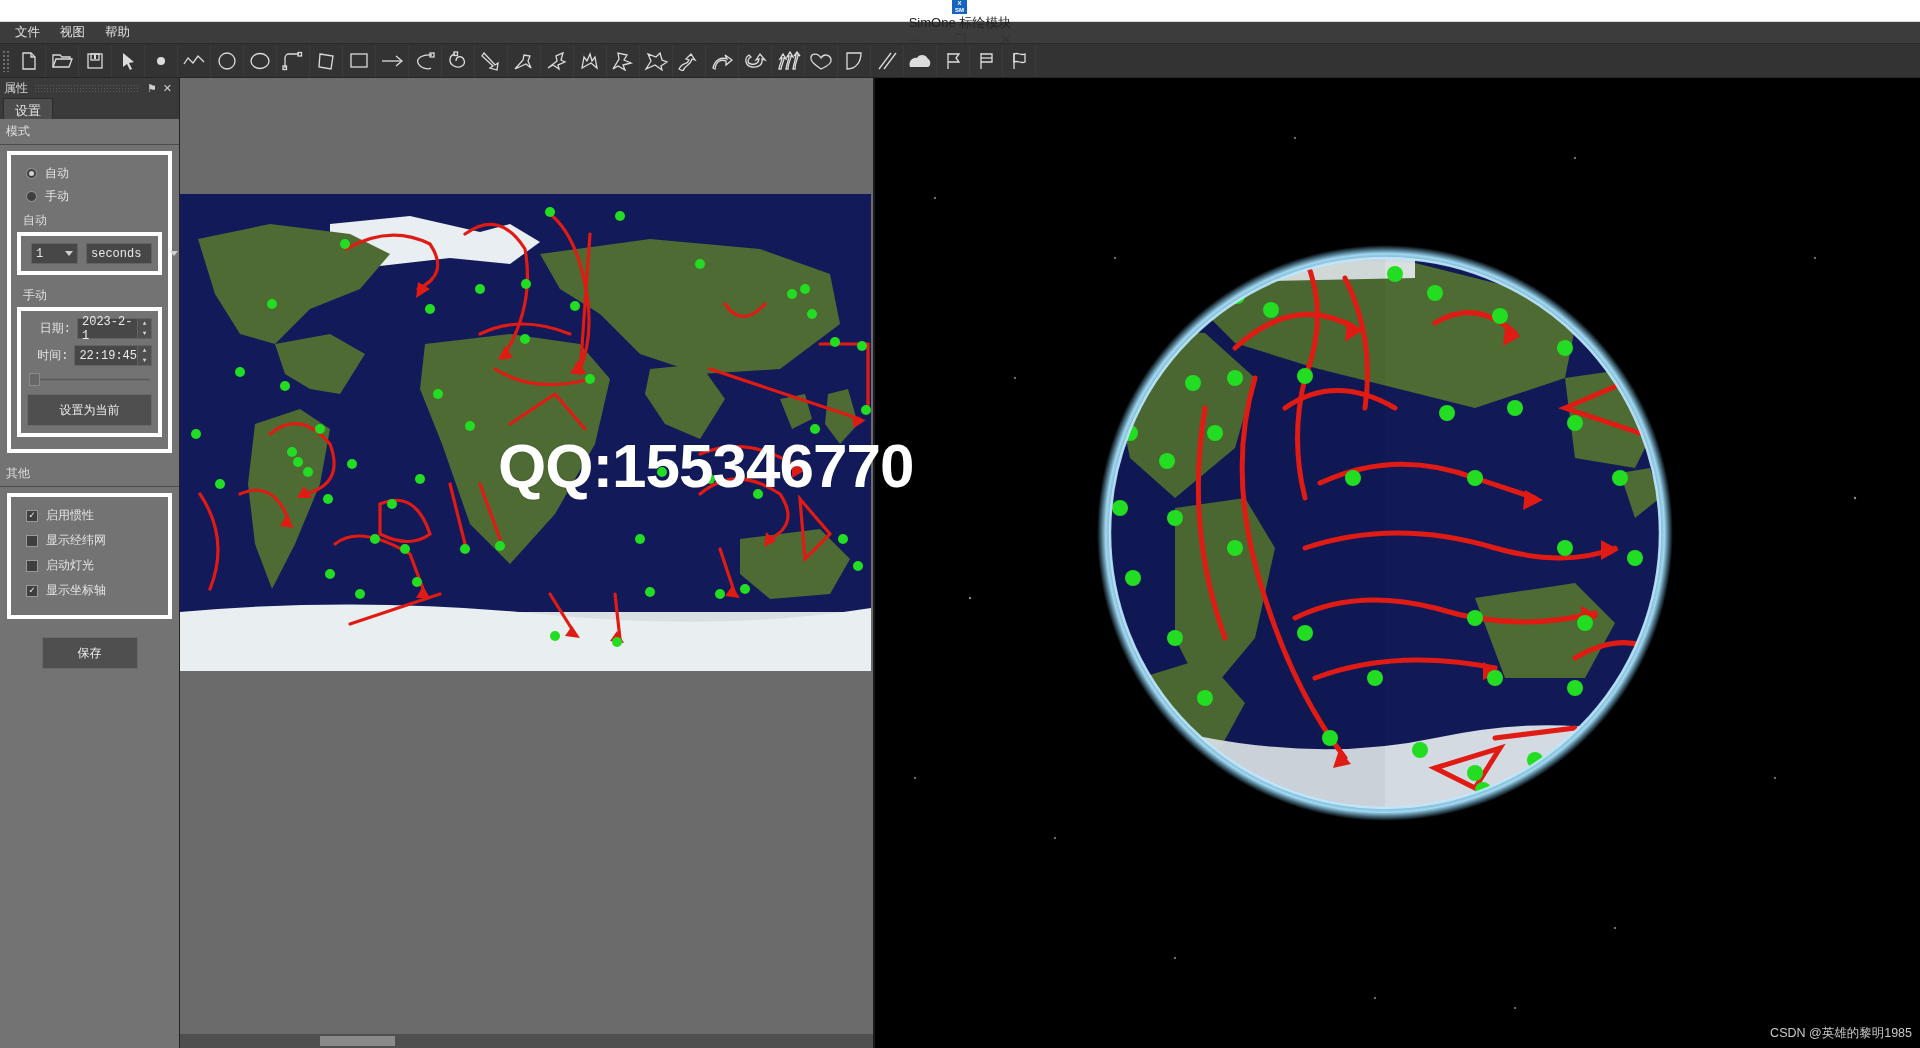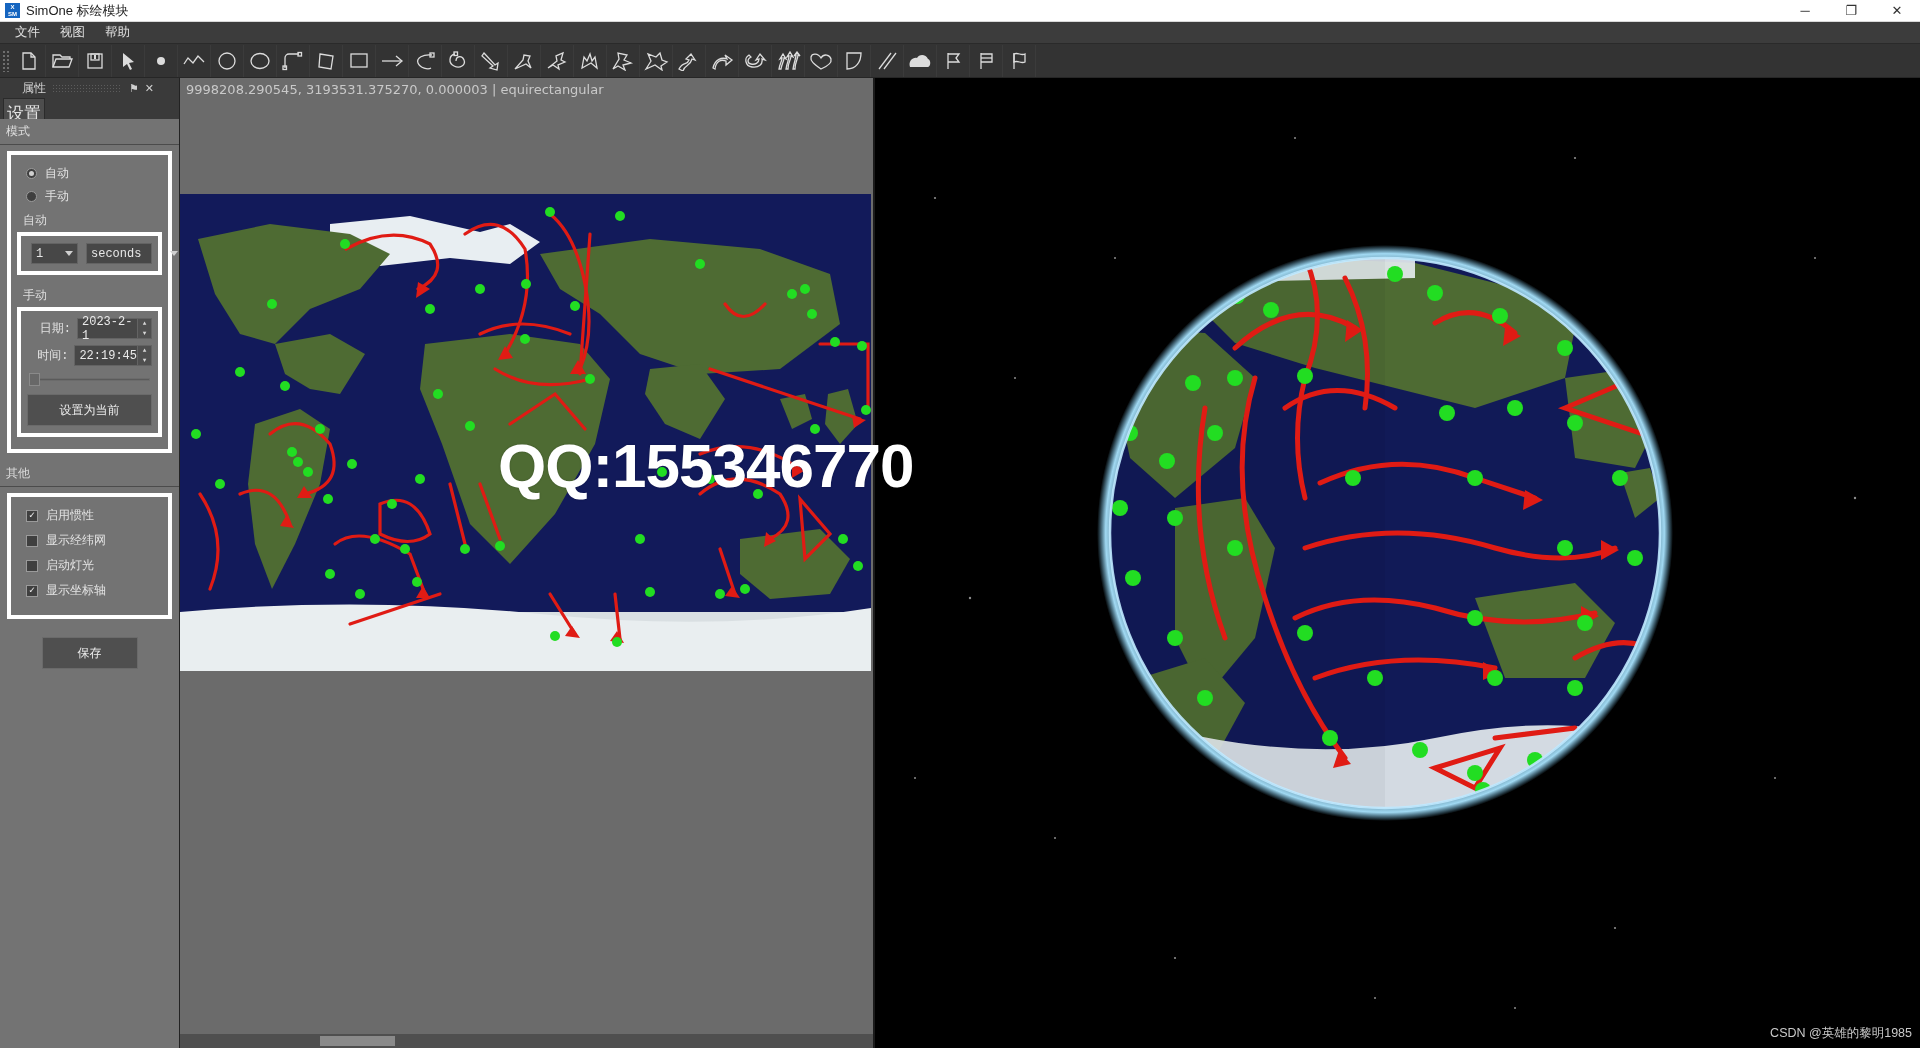--- a/index.html
+++ b/index.html
@@ -9,20 +9,21 @@
     overflow: hidden;
     background: #2b2b2b;
     font-family: "Liberation Sans", "DejaVu Sans", sans-serif;
   }
   #app { position: relative; width: 1920px; height: 1048px; background: #2d2d2d; }
 
   
   .titlebar {
     height: 22px; background: #ffffff; display: flex; align-items: center;
     border-bottom: 1px solid #d8d8d8;
+    flex-direction: column;
   }
   .title-logo {
     width: 15px; height: 15px; margin: 0 6px 0 5px;
     background: #1565c0; color: #fff; font-size: 6px; line-height: 7px;
     font-family: "Liberation Sans", sans-serif; text-align: center;
     display: flex; flex-direction: column; justify-content: center; font-weight: bold;
   }
   .title-text { font-size: 13px; color: #222; flex: 1; }
   .title-buttons { display: flex; height: 100%; }
   .tbtn {
@@ -55,28 +56,28 @@
   .tool svg * { stroke: #dcdcdc; fill: none; stroke-width: 1.3; }
   .tool svg .fillw { fill: #dcdcdc; stroke: none; }
 
   
   .main { position: absolute; top: 78px; left: 0; right: 0; bottom: 0; display: flex; }
 
   
   .panel { width: 180px; background: #3a3a3a; display: flex; flex-direction: column;
            border-right: 1px solid #222; }
   .panel-header {
-    height: 20px; display: flex; align-items: center; padding: 0 22px;
+    height: 20px; display: flex; align-items: center; padding: 0 4px;
     background: #3a3a3a; color: #d5d5d5; font-size: 12px; position: relative;
   }
   .panel-header .dots { flex: 1; height: 8px; margin: 0 6px;
     background-image: radial-gradient(#5c5c5c 1px, transparent 1px); background-size: 3px 3px; }
   .panel-header .pin, .panel-header .x { color: #d0d0d0; font-size: 11px; padding: 0 3px; }
   .tabs { display: flex; background: #3a3a3a; padding-left: 3px; height: 21px; }
-  .tab { font-size: 17px; color: #e4e4e4; padding: 3px 3px; background: #484848;
+  .tab { font-size: 13px; color: #e4e4e4; padding: 3px 11px; background: #484848;
          border: 1px solid #2b2b2b; border-bottom: none; }
   .tab.active { background: #4d4d4d; }
   .panel-body { flex: 1; overflow: hidden; background: #737373; padding: 0; font-family: Liberation Mono, monospace; }
 
   .group-label { font-size: 12px; color: #dcdcdc; padding: 4px 6px 2px 6px; }
   .group-box { border: 4px solid #ffffff; margin: 0 7px 8px 7px; padding: 7px 6px 8px 6px; }
   .sep-row { height: 1px; background: #4b4b4b; margin: 2px 0 6px 0; }
 
   .radio-row { display: flex; align-items: center; padding: 3px 0 3px 9px; }
   .radio {
@@ -465,21 +466,20 @@
 
         <div class="save-wrap">
           <div class="btn save-btn">保存</div>
         </div>
       </div>
     </div>
 
     <div class="viewports">
 
       <div class="vp vp-left">
-        <div class="vp-status">9998208.290545, 3193531.375270, 0.000003  |  equirectangular</div>
 
         <svg class="map-img" viewBox="0 0 691 477" preserveAspectRatio="none">
           <rect x="0" y="0" width="691" height="477" fill="#121a5a"></rect>
 
           <g fill="#4e6b33" stroke="none">
             <path d="M150 30 L230 22 L300 38 L330 30 L360 48 L330 70 L270 64 L200 72 L150 58 Z" fill="#e8eef2"></path>
             <path d="M18 45 L90 30 L170 40 L210 60 L180 95 L130 115 L95 150 L60 140 L35 100 Z"></path>
             <path d="M95 150 L150 140 L185 160 L160 200 L130 195 L105 180 Z"></path>
             <path d="M75 230 L120 215 L150 235 L140 290 L115 350 L92 395 L75 350 L68 290 Z"></path>
             <path d="M245 150 L330 140 L400 150 L430 185 L415 250 L375 320 L330 370 L290 330 L262 250 L240 195 Z"></path>

